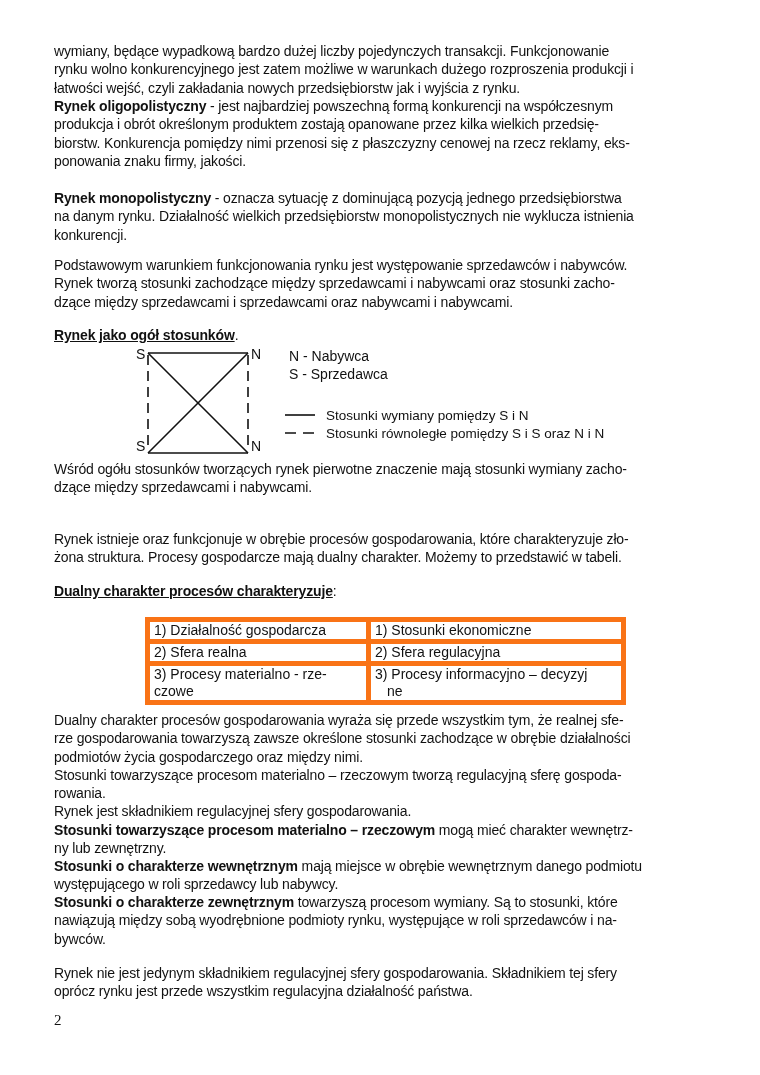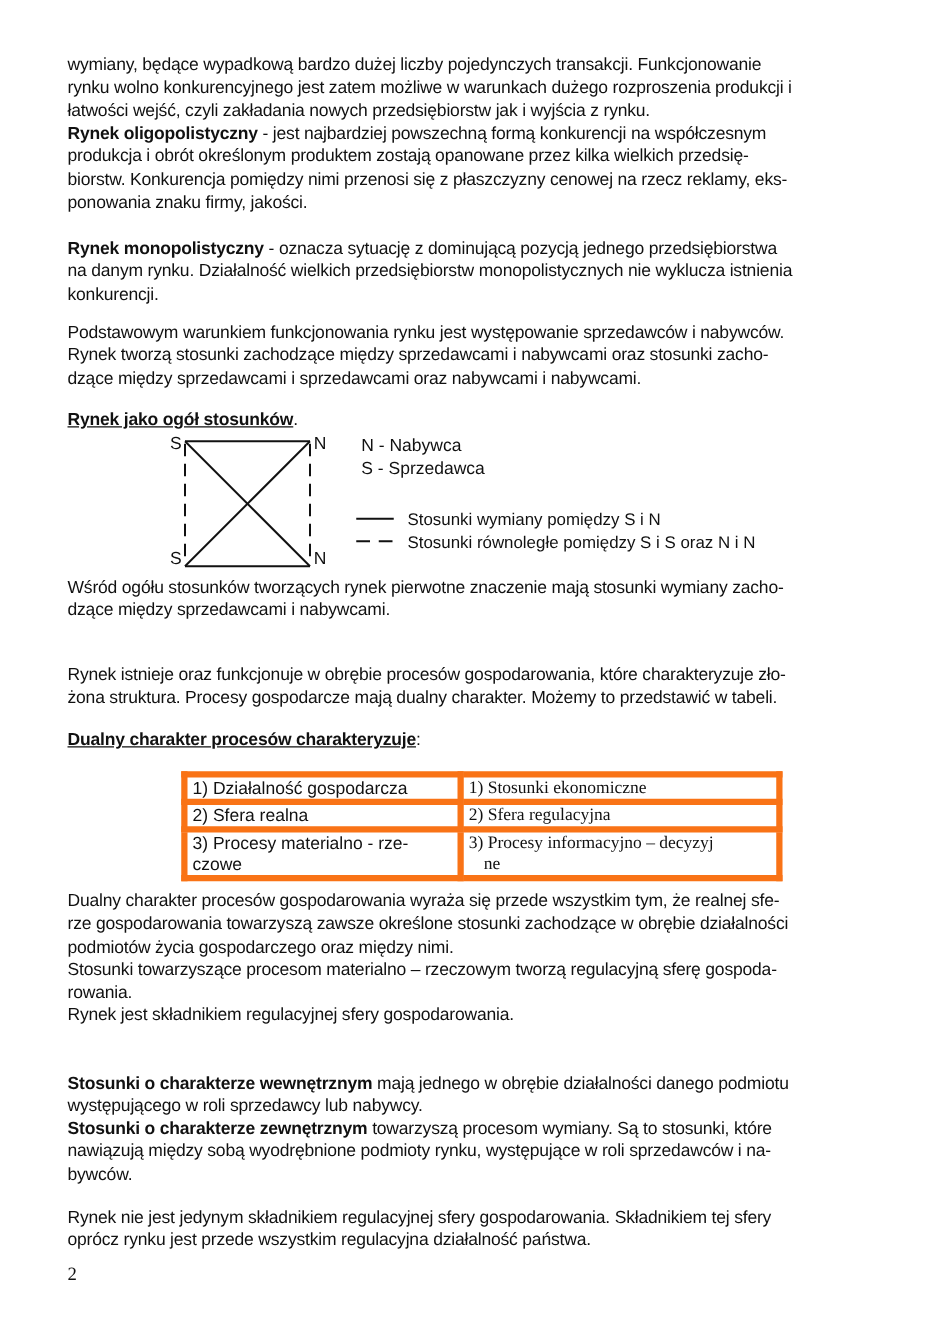--- a/index.html
+++ b/index.html
@@ -14,21 +14,21 @@
   }
   .p .l { display: block; white-space: nowrap; }
   b { font-weight: bold; }
   .diagram { position: absolute; left: 120px; top: 343px; width: 520px; height: 115px; }
   .tbl {
     position: absolute; left: 145px; top: 617px; border-collapse: collapse;
     font-family: "Liberation Sans", sans-serif; font-size: 14px; line-height: 17px;
   }
   .tbl td { border: 5px solid #f97316; padding: 0 4px; vertical-align: top; }
   .tbl td.c1 { width: 208px; }
-  .tbl td.c2 { width: 242px; font-family: Liberation Serif, serif; }
+  .tbl td.c2 { width: 242px; }
   .indent { padding-left: 12px; display: block; }
   .pagenum {
     position: absolute; left: 54px; top: 1012px;
     font-family: "Liberation Serif", serif; font-size: 15px;
   }
 </style>
 </head>
 <body>
 
 <div class="page">
@@ -127,23 +127,27 @@
 
   <p class="p" style="top:711px;">
     <span class="l">Dualny charakter procesów gospodarowania wyraża się przede wszystkim tym, że realnej sfe-</span>
     <span class="l">rze gospodarowania towarzyszą zawsze określone stosunki zachodzące w obrębie działalności</span>
     <span class="l">podmiotów życia gospodarczego oraz między nimi.</span>
     <span class="l">Stosunki towarzyszące procesom materialno – rzeczowym tworzą regulacyjną sferę gospoda-</span>
     <span class="l">rowania.</span>
     <span class="l">Rynek jest składnikiem regulacyjnej sfery gospodarowania.</span>
   </p>
 
+  <p class="p" style="top:821px;">
+    <span class="l"><b>Stosunki towarzyszące procesom materialno – rzeczowym</b><span> mogą mieć charakter wewnętrz-</span></span>
+    <span class="l">ny lub zewnętrzny.</span>
+  </p>
 
   <p class="p" style="top:857px;">
-    <span class="l"><b>Stosunki o charakterze wewnętrznym</b><span> mają jednego w obrębie działalności danego podmiotu</span></span>
+    <span class="l"><b>Stosunki o charakterze wewnętrznym</b><span> mają miejsce w obrębie wewnętrznym danego podmiotu</span></span>
     <span class="l">występującego w roli sprzedawcy lub nabywcy.</span>
   </p>
 
   <p class="p" style="top:893px;">
     <span class="l"><b>Stosunki o charakterze zewnętrznym</b><span> towarzyszą procesom wymiany. Są to stosunki, które</span></span>
     <span class="l">nawiązują między sobą wyodrębnione podmioty rynku, występujące w roli sprzedawców i na-</span>
     <span class="l">bywców.</span>
   </p>
 
   <p class="p" style="top:964px;">

